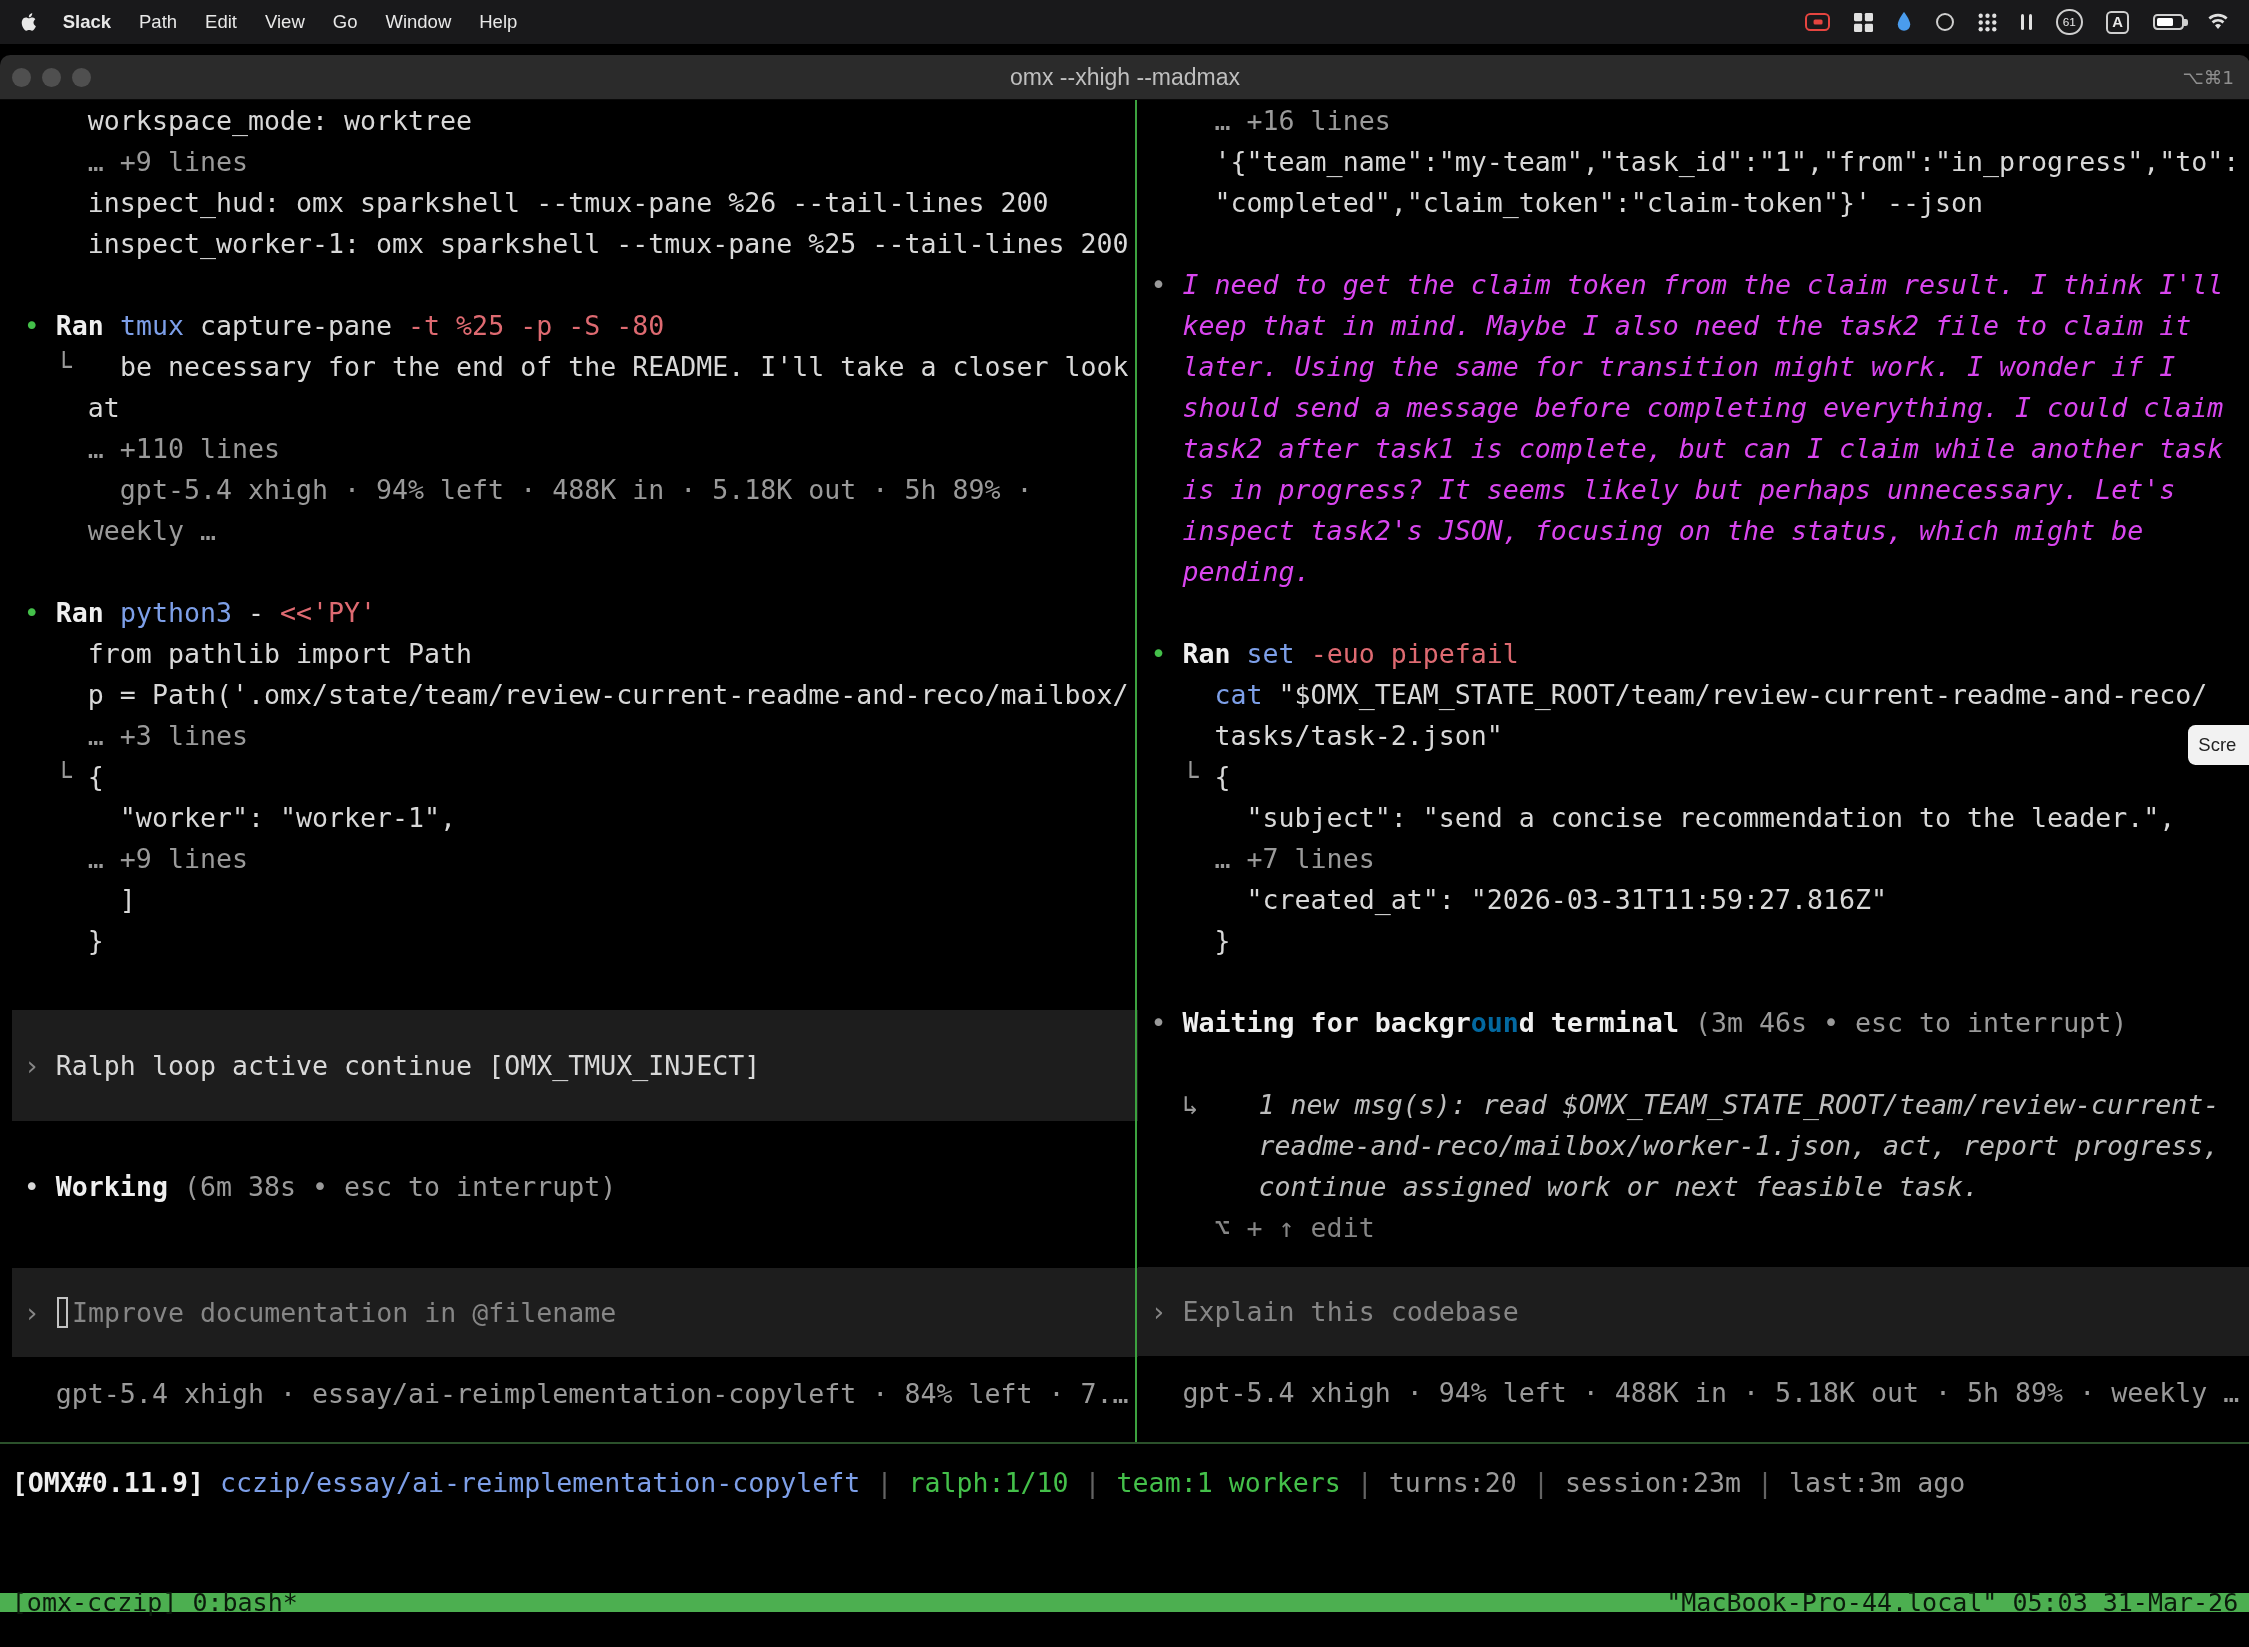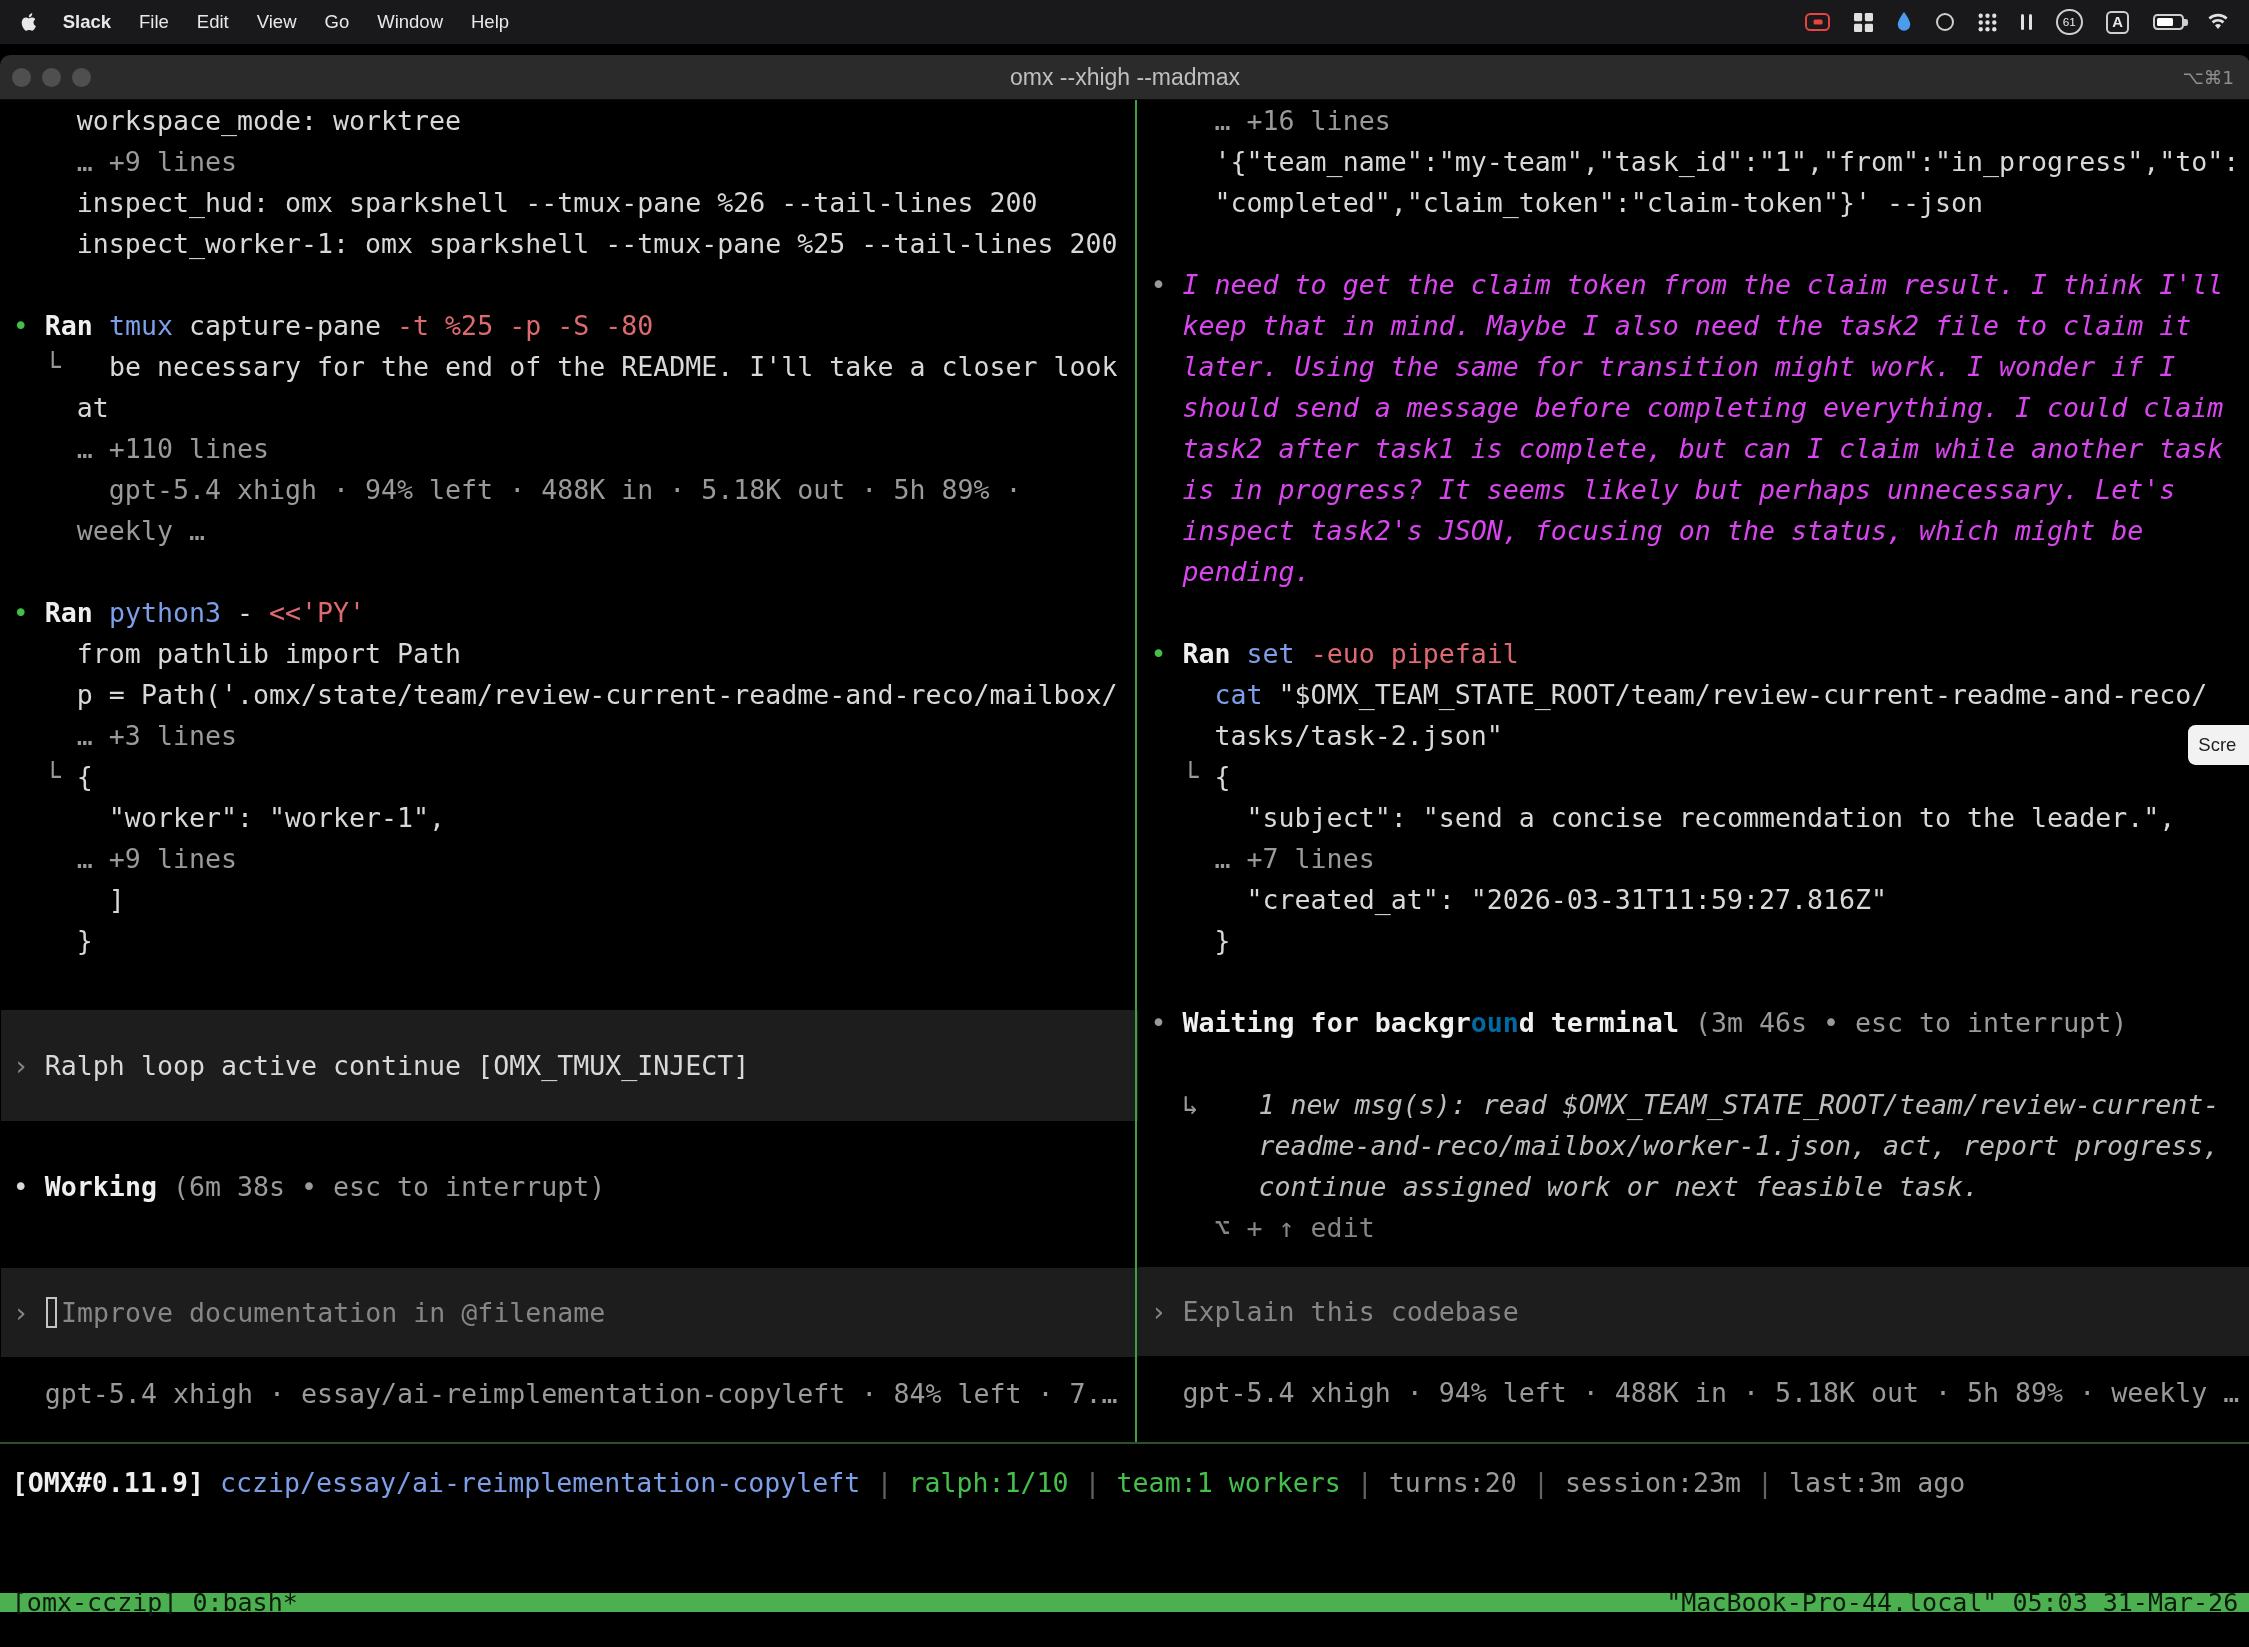--- a/index.html
+++ b/index.html
@@ -38,21 +38,21 @@
   }
   .tl-group{display:flex;gap:11px;margin-left:11.8px;}
   .tl{width:19px;height:19px;border-radius:50%;background:#4f4f4f;}
   .win-title{position:absolute;left:0;right:0;text-align:center;color:#bfbfbf;font-size:23px;pointer-events:none;}
   .win-shortcut{margin-left:auto;color:#8f8f8f;font-size:18.5px;padding-right:16px;font-family:"DejaVu Sans",sans-serif;}
   
   .pane{
     position:absolute;top:100px;height:1343px;overflow:hidden;background:#000;
     font-family:"DejaVu Sans Mono","DejaVu Sans",monospace;font-size:26.6px;
   }
-  .pane-l{left:1px;width:1372px;}
+  .pane-l{left:12px;width:1372px;}
   .pane-r{left:1138px;width:1112px;}
   .trow{height:41px;line-height:41px;white-space:pre;overflow:hidden;}
   .pane-l .trow{padding-left:11.8px;}
   .pane-r .trow{padding-left:12.5px;}
   .trow.band{background:#1d1d1d;display:flex;align-items:center;}
   .fg{color:#d8d8d8;}
   .b{color:#efefef;font-weight:700;}
   .gray{color:#9a9a9a;}
   .dim{color:#868686;}
   .blue{color:#7d9fe8;}
@@ -90,21 +90,21 @@
 <body>
 
 <div class="menubar">
   <span class="apple-wrap">
     <svg viewBox="0 0 16 20" width="17.7" height="22" aria-hidden="true">
       <path fill="#e8e8e8" d="M11.3 10.6c0-2 1.6-3 1.7-3.1-.9-1.4-2.4-1.6-2.9-1.6-1.2-.1-2.4.7-3 .7-.6 0-1.6-.7-2.6-.7-1.3 0-2.6.8-3.2 2-1.4 2.4-.4 6 1 8 .7 1 1.5 2.1 2.5 2 1 0 1.4-.6 2.6-.6 1.2 0 1.5.6 2.6.6s1.8-1 2.4-2c.8-1.1 1.1-2.2 1.1-2.3 0 0-2.2-.8-2.2-3zM9.4 4.6c.5-.7.9-1.6.8-2.6-.8 0-1.8.6-2.3 1.2-.5.6-1 1.6-.8 2.5.9.1 1.8-.4 2.3-1.1z"></path>
     </svg>
   </span>
   <span style="display:flex;align-items:center;">
       <span class="menu-item app">Slack</span>
-      <span class="menu-item">File</span>
+      <span class="menu-item">Path</span>
       <span class="menu-item">Edit</span>
       <span class="menu-item">View</span>
       <span class="menu-item">Go</span>
       <span class="menu-item">Window</span>
       <span class="menu-item">Help</span>
     </span>
   <span class="status-cluster">
     <span class="sicon rec"></span>
     <span class="sicon">
       <svg width="19" height="19" viewBox="0 0 14 14">

